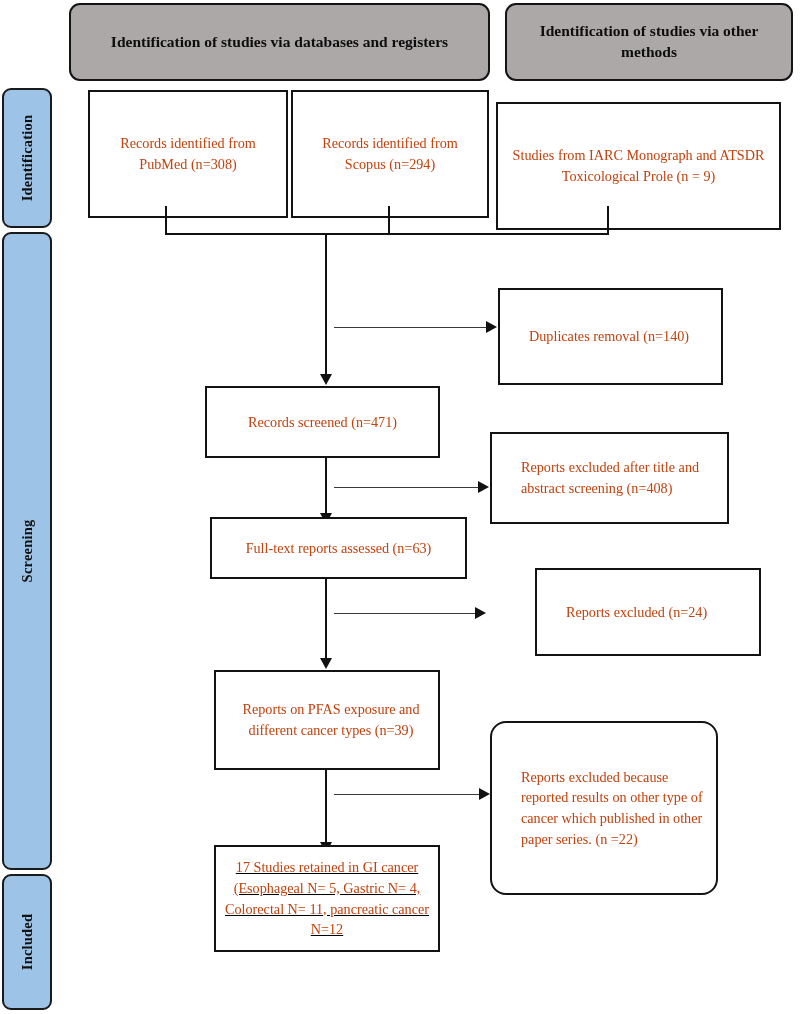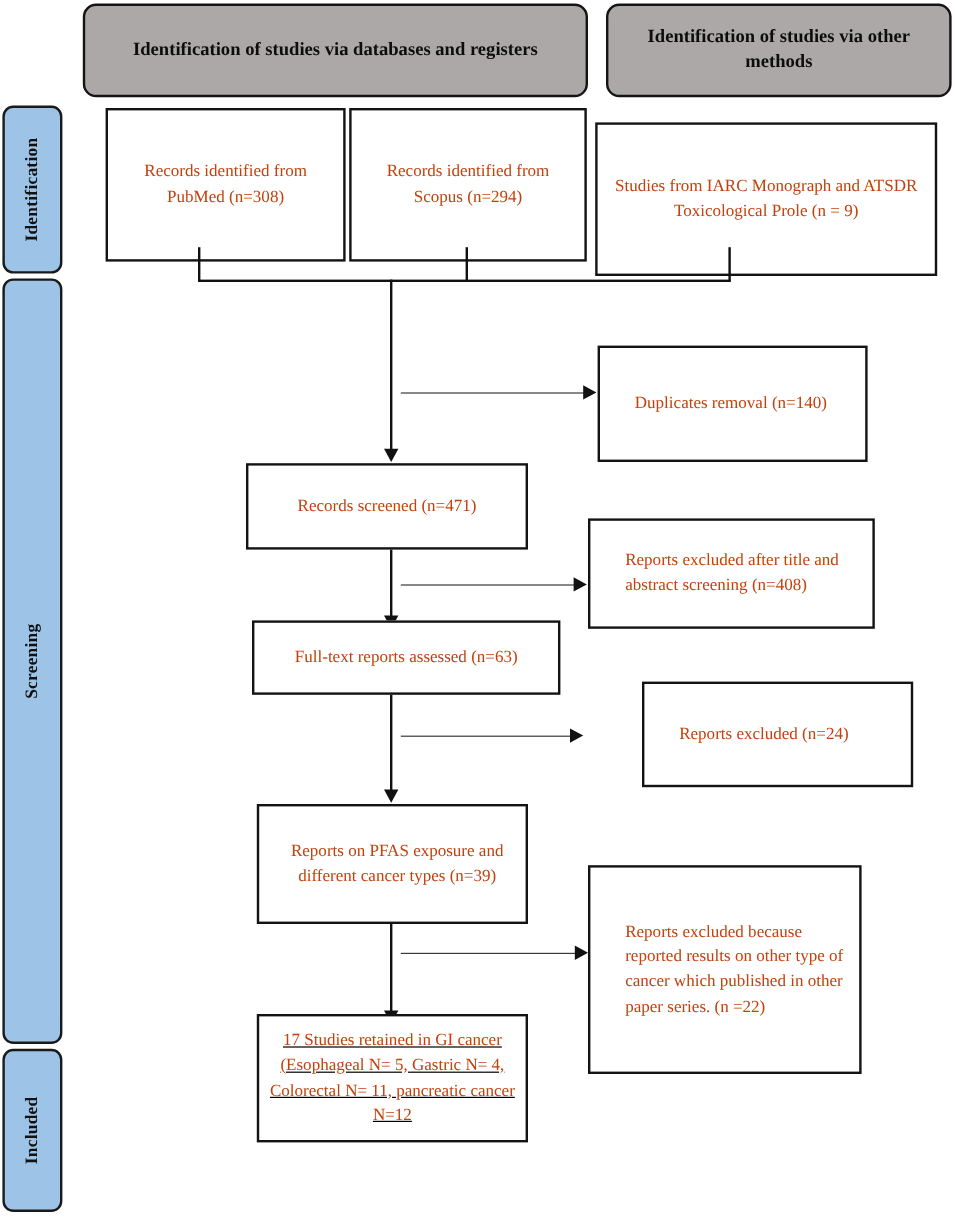--- a/index.html
+++ b/index.html
@@ -198,21 +198,21 @@
   <div class="node-box" style="left:214px; top:670px; width:226px; height:100px;padding-left:16px;">
     <span class="ntext">Reports on PFAS exposure and different cancer types (n=39)</span>
   </div>
 
   <div class="vline" style="left:325px; top:770px; height:76px;"></div>
   <div class="arrow-down" style="left:320px; top:842px;"></div>
 
   <div class="hline thin" style="left:334px; top:794px; width:146px;"></div>
   <div class="arrow-right" style="left:479px; top:788px;"></div>
 
-  <div class="node-box align-left" style="left:490px; top:721px; width:228px; height:174px;">
+  <div class="node-box align-left" style="left:490px; top:721px; width:228px; height:174px;border-radius:16px;">
     <span class="ntext">Reports excluded because reported results on other type of cancer which published in other paper series. (n =22)</span>
   </div>
 
   <div class="node-box" style="left:214px; top:845px; width:226px; height:107px;text-decoration:underline;">
     <span class="ntext">17 Studies retained in GI cancer (Esophageal N= 5, Gastric N= 4, Colorectal N= 11, pancreatic cancer N=12</span>
   </div>
 
 </div>
 
 </body></html>

